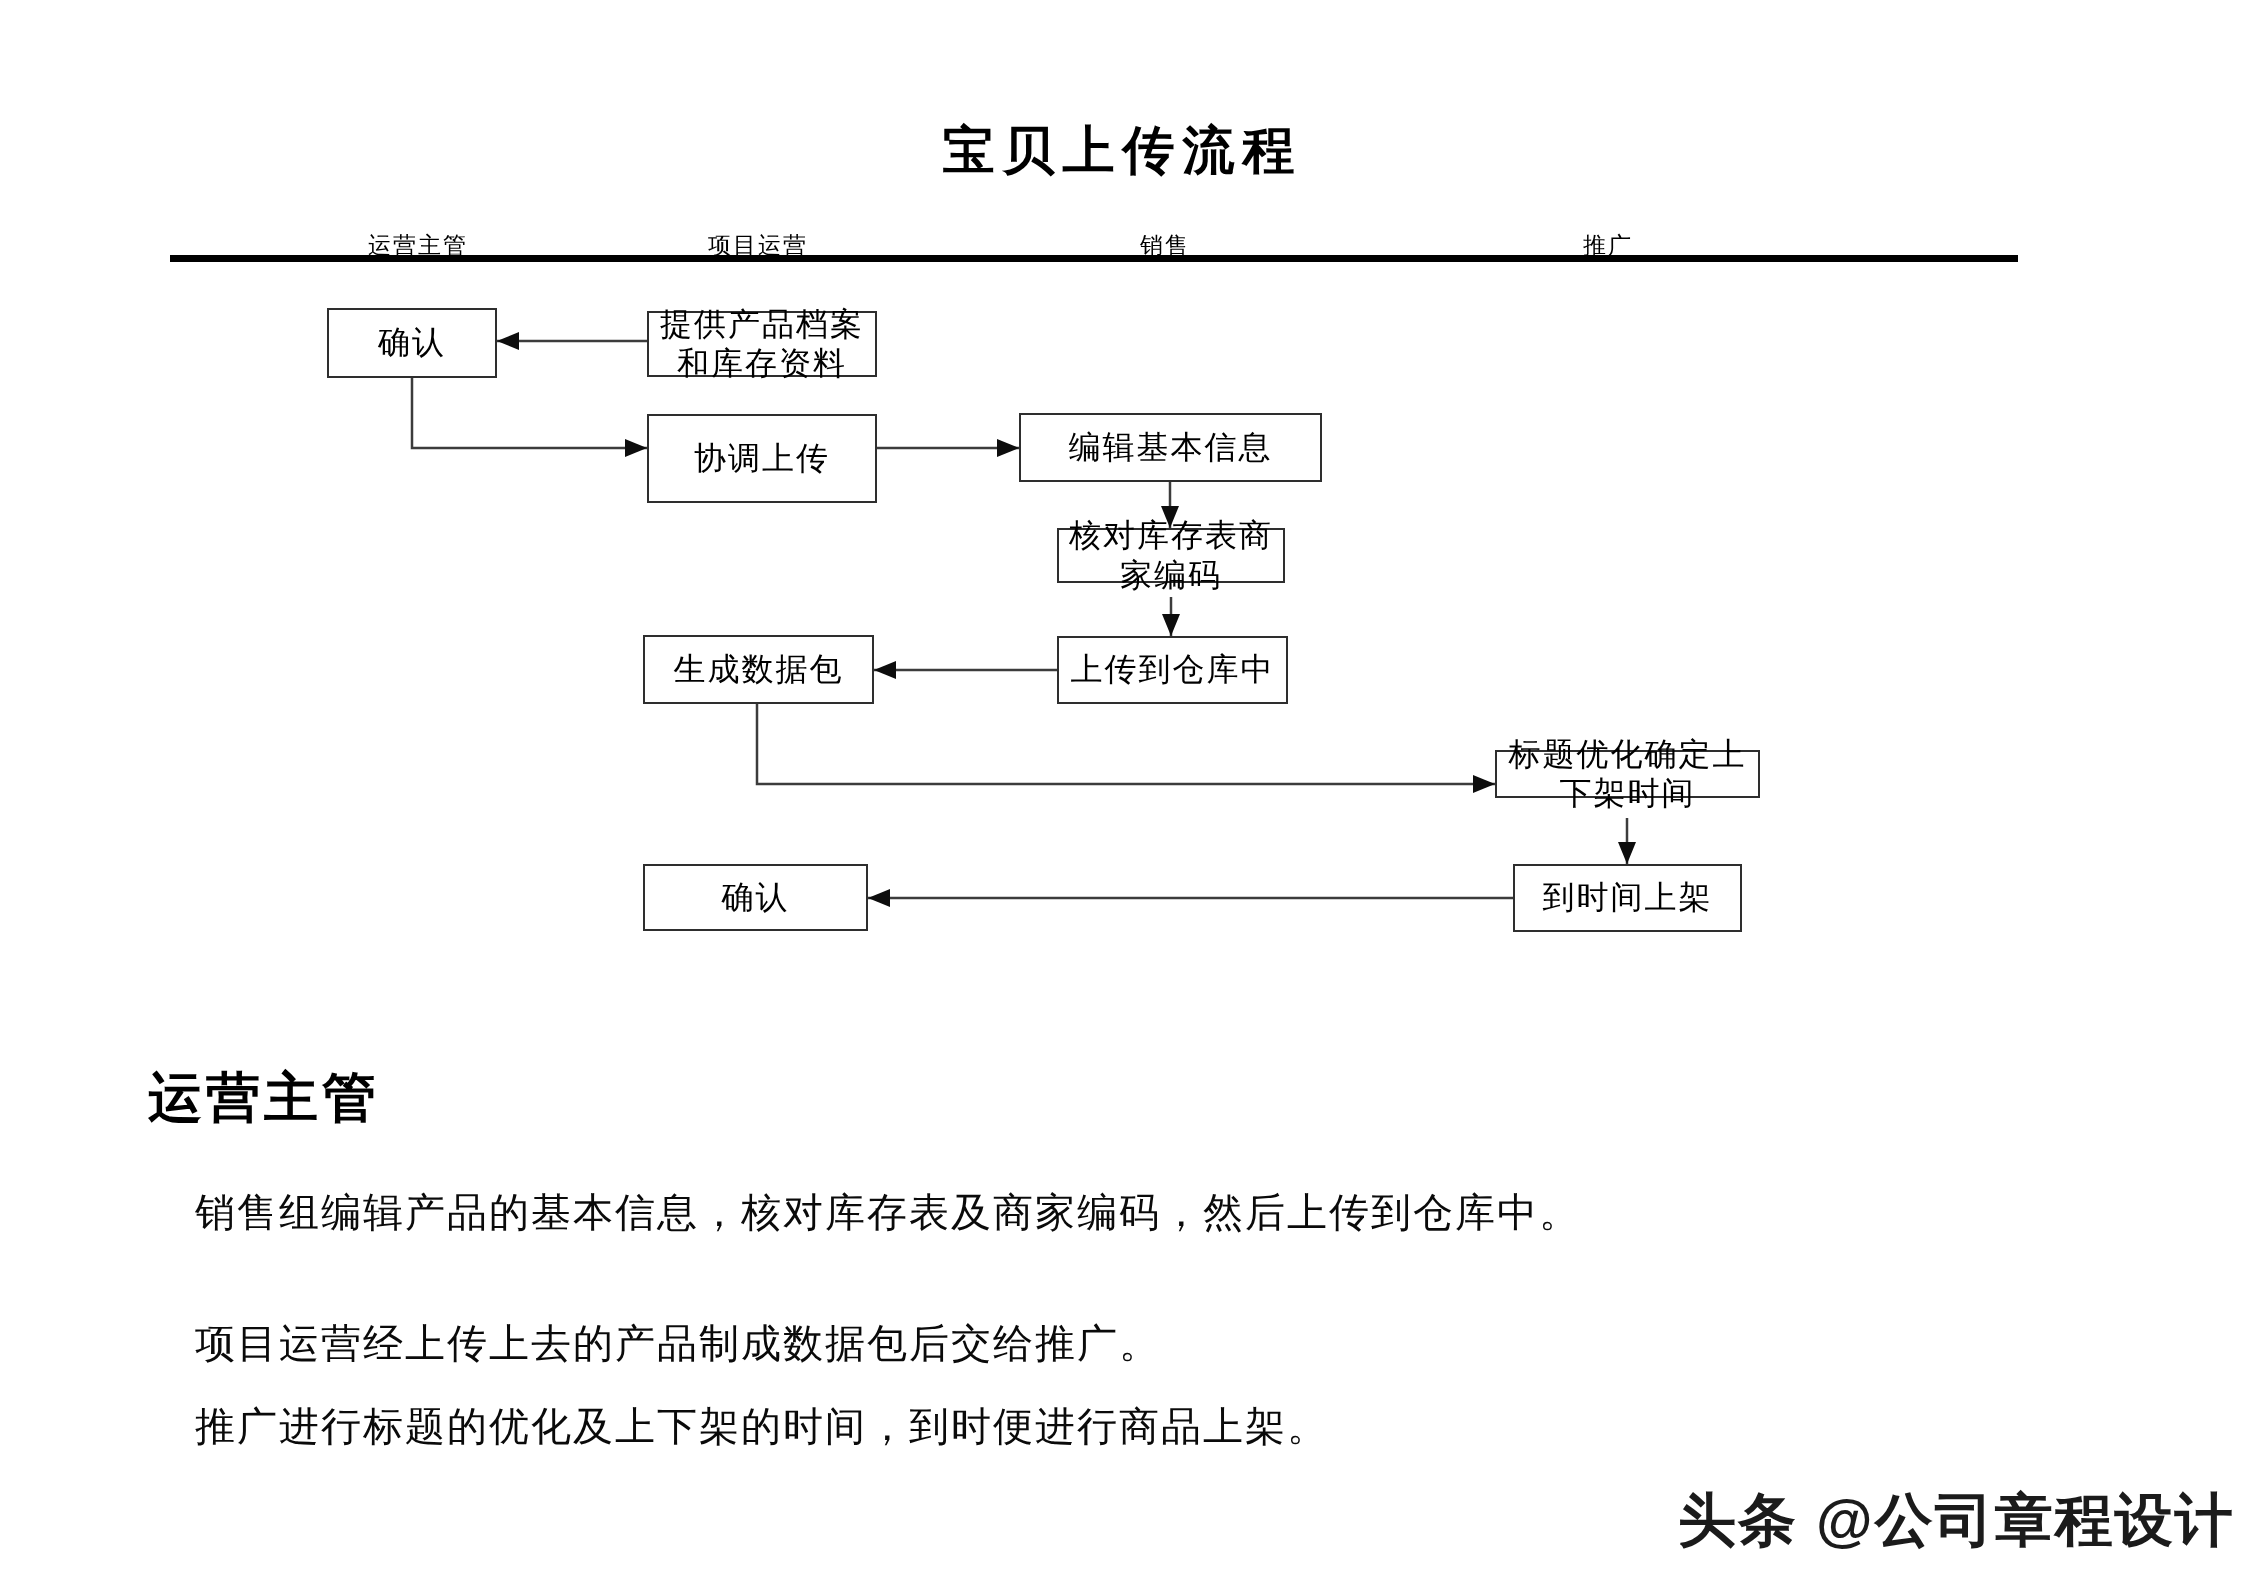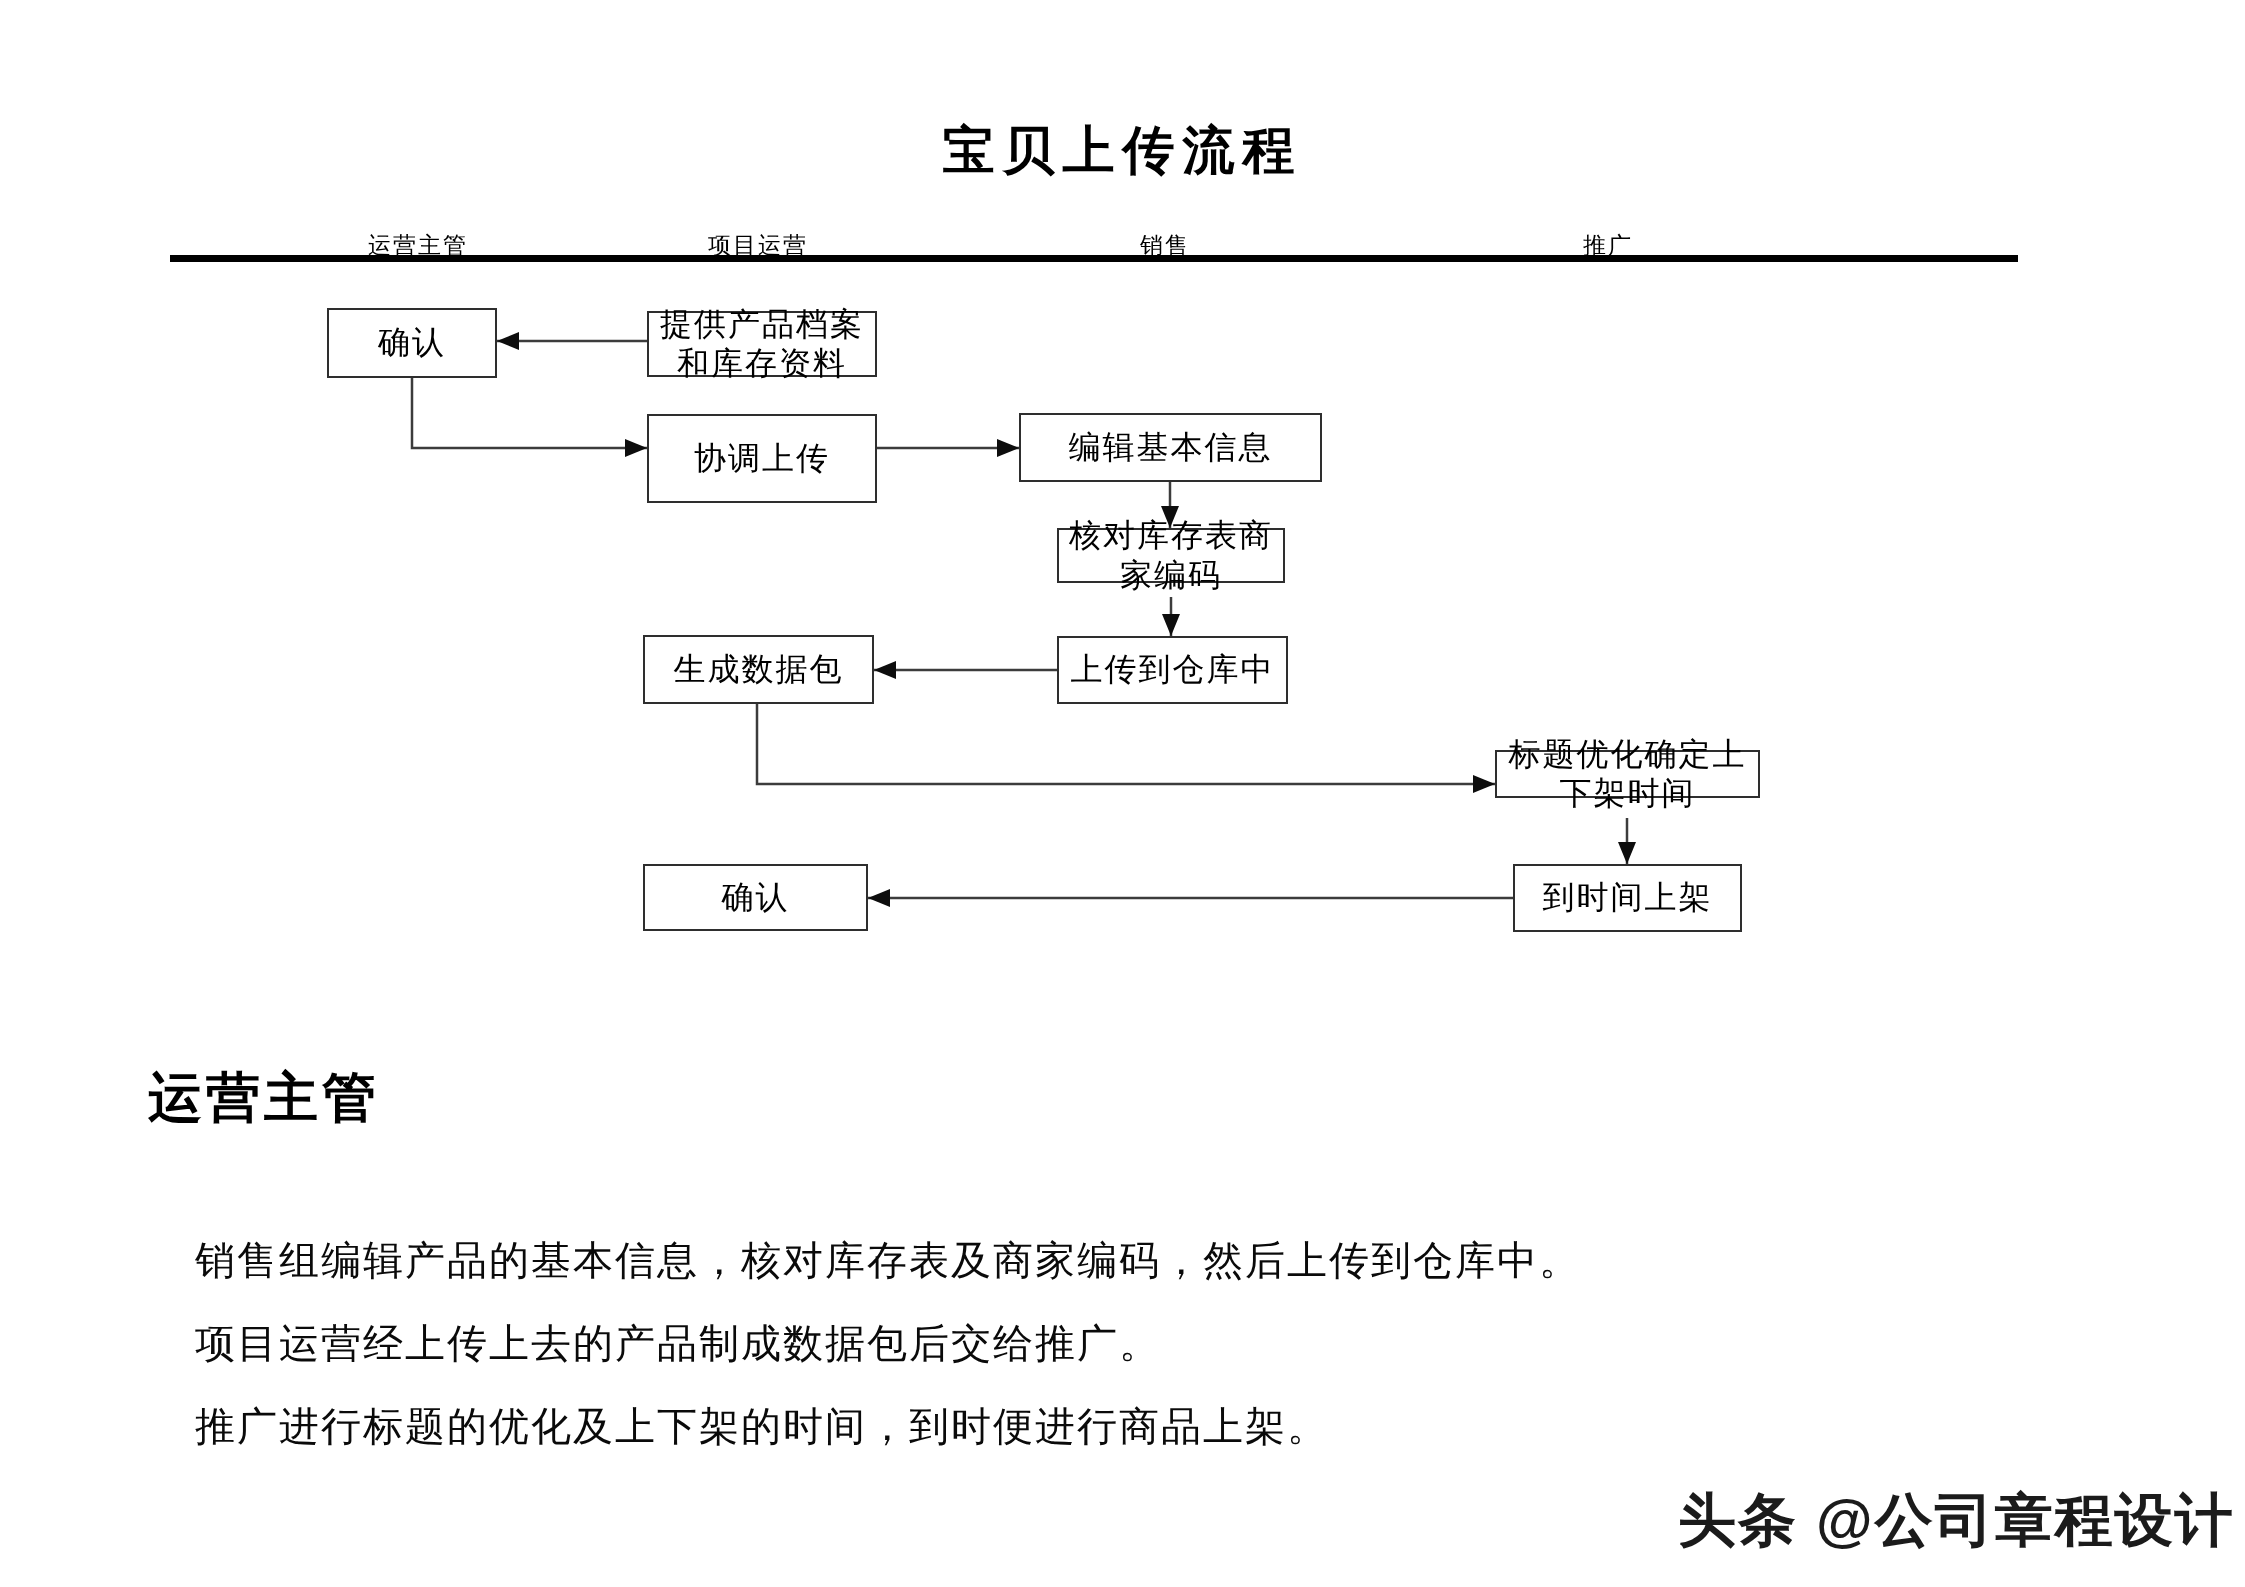--- a/index.html
+++ b/index.html
@@ -76,19 +76,19 @@
   <div class="node" style="left:647px;top:414px;width:230px;height:89px">协调上传</div>
   <div class="node" style="left:1019px;top:413px;width:303px;height:69px">编辑基本信息</div>
   <div class="node" style="left:1057px;top:528px;width:228px;height:55px">核对库存表商家编码</div>
   <div class="node" style="left:1057px;top:636px;width:231px;height:68px">上传到仓库中</div>
   <div class="node" style="left:643px;top:635px;width:231px;height:69px">生成数据包</div>
   <div class="node" style="left:1495px;top:750px;width:265px;height:48px">标题优化确定上下架时间</div>
   <div class="node" style="left:1513px;top:864px;width:229px;height:68px">到时间上架</div>
   <div class="node" style="left:643px;top:864px;width:225px;height:67px">确认</div>
 
   <div class="desc-heading">运营主管</div>
-  <div class="desc-line" style="top:1233px">销售组编辑产品的基本信息，核对库存表及商家编码，然后上传到仓库中。</div>
+  <div class="desc-line" style="top:1185px">销售组编辑产品的基本信息，核对库存表及商家编码，然后上传到仓库中。</div>
   <div class="desc-line" style="top:1316px">项目运营经上传上去的产品制成数据包后交给推广。</div>
   <div class="desc-line" style="top:1399px">推广进行标题的优化及上下架的时间，到时便进行商品上架。</div>
 
   <div class="watermark">头条 @公司章程设计</div>
 
 </div>
 
 </body></html>

